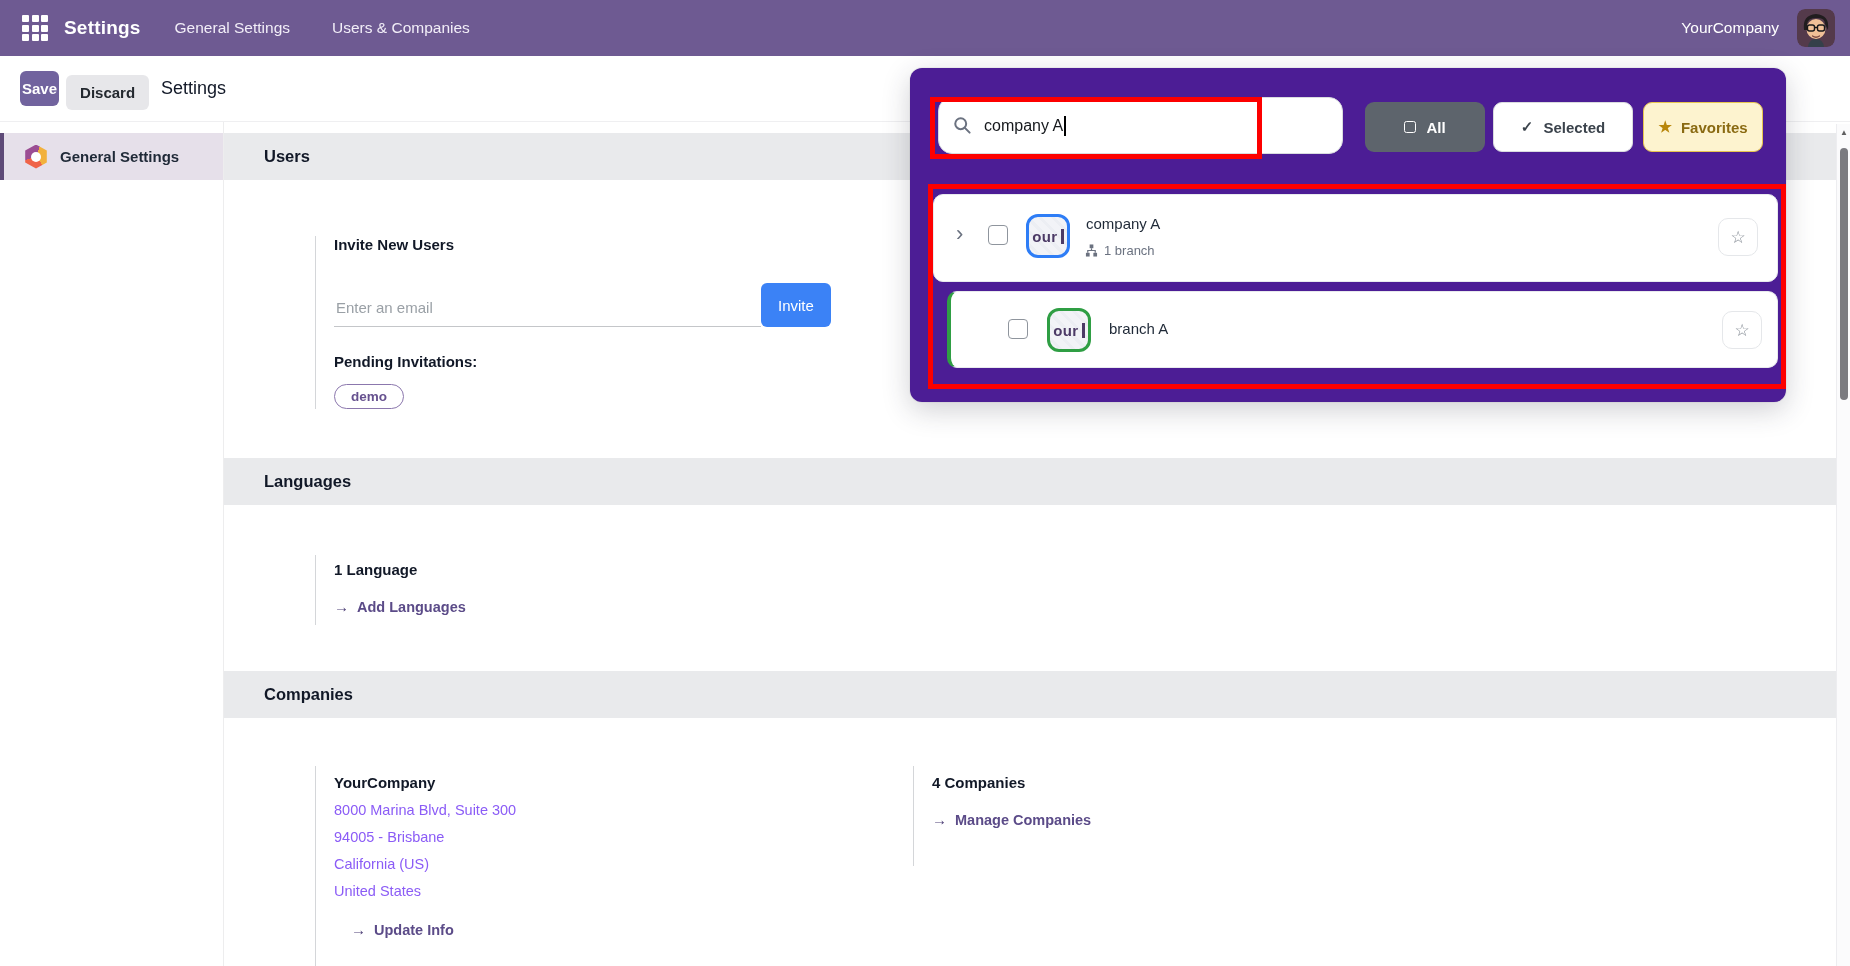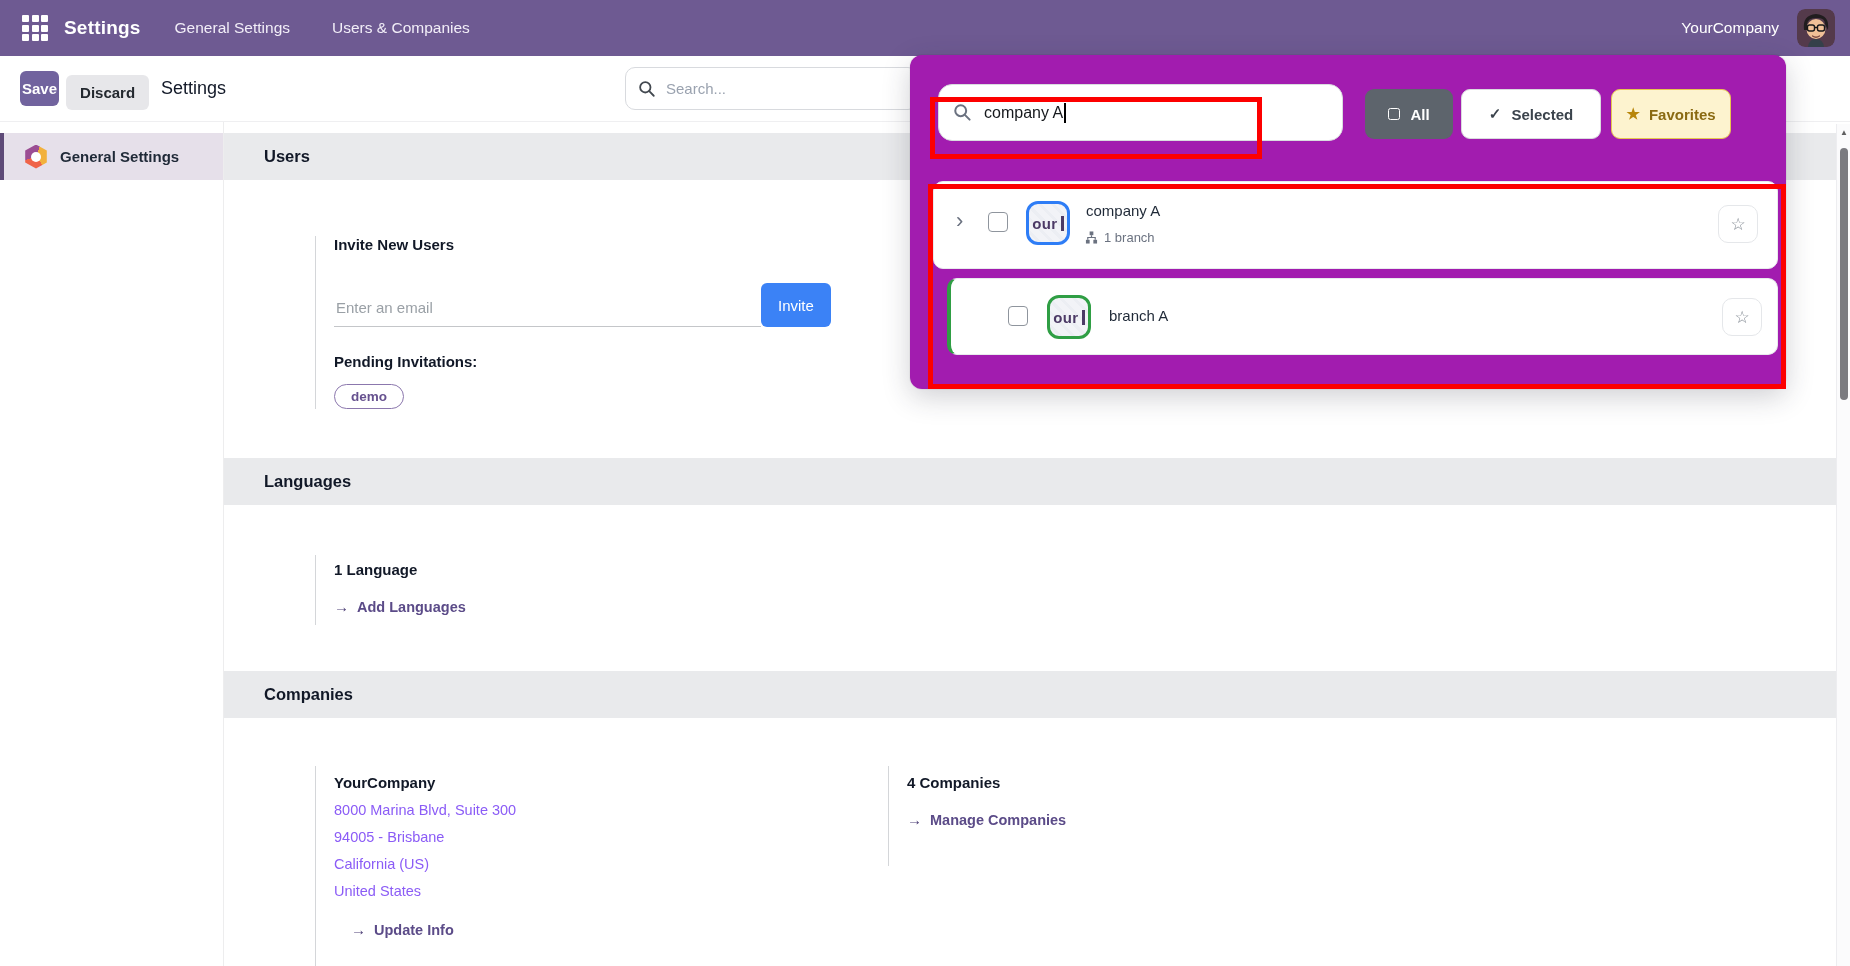--- a/index.html
+++ b/index.html
@@ -51,30 +51,30 @@
   .lang-pane { margin-left:91px; border-left:1px solid #d4d6d9; padding:6px 0 10px 18px; }
   .count-label { font-size:15px; font-weight:700; color:#111827; }
   .link-row { margin-top:20px; font-size:14.5px; font-weight:700; color:#5b4b88; cursor:pointer; display:flex; align-items:center; }
   .link-row .arrow { color:#4f4178; margin-right:8px; font-weight:400; font-size:15px; }
 
   .companies-content { height:249px; padding-top:48px; display:flex; }
   .comp-left { margin-left:91px; border-left:1px solid #d4d6d9; padding:8px 0 8px 18px; width:480px; }
   .comp-name { font-size:15px; font-weight:700; color:#111827; }
   .addr-line { font-size:14.5px; color:#8b5cf6; margin-top:11px; }
   .update-row { margin-top:22px; margin-left:17px; }
-  .comp-right { margin-left:93px; border-left:1px solid #d4d6d9; padding:8px 0 8px 18px; height:100px; }
-
-  
-  .dropdown { position:absolute; left:910px; top:55px; width:876px; height:334px; background:#a21caf; border-radius:12px; box-shadow:0 8px 28px rgba(40,40,60,.22), 0 0 0 1px rgba(0,0,0,.04); z-index:40; }
+  .comp-right { margin-left:118px; border-left:1px solid #d4d6d9; padding:8px 0 8px 18px; height:100px; }
+
+  
+  .dropdown { position:absolute; left:910px; top:68px; width:876px; height:334px; background:#4c1d95; border-radius:12px; box-shadow:0 8px 28px rgba(40,40,60,.22), 0 0 0 1px rgba(0,0,0,.04); z-index:40; }
   .dd-search { position:absolute; left:28px; top:29px; width:405px; height:57px; background:#fff; border:1px solid #d9dcdf; border-radius:14px; display:flex; align-items:center; padding:0 14px; cursor:text; }
   .dd-search-text { margin-left:12px; font-size:16px; color:#15181c; }
   .text-cursor { display:inline-block; width:2px; height:20px; background:#000; margin-left:1px; vertical-align:middle; }
   .dd-filters { position:absolute; left:455px; top:34px; display:flex; }
   .f-btn { height:50px; border-radius:9px; display:flex; align-items:center; justify-content:center; font-size:15px; font-weight:700; cursor:pointer; }
-  .f-all { width:88px; background:#5d646c; color:#fff; }
+  .f-all { width:120px; background:#5d646c; color:#fff; }
   .sq-icon { width:12px; height:12px; border:1.6px solid #fff; border-radius:2.5px; margin-right:10px; }
   .f-selected { width:140px; background:#fff; border:1px solid #d9dbde; color:#3b434c; margin-left:8px; }
   .f-selected .glyph { margin-right:10px; font-size:15px; }
   .f-favorites { width:120px; background:#fdf3cf; border:1px solid #e7c54f; color:#8a6a12; margin-left:10px; }
   .f-favorites .glyph { margin-right:9px; color:#b8860b; font-size:15px; }
 
   .row-card { position:absolute; background:#fff; border:1px solid #e8eaed; border-radius:10px; cursor:pointer; }
   .card-company { left:23px; top:126px; width:845px; height:88px; }
   .card-branch { left:37px; top:223px; width:831px; height:77px; border-left:4px solid #2f9e44; }
   .chevron { position:absolute; left:22px; top:28px; font-size:22px; color:#6b7280; line-height:1; cursor:pointer; }
@@ -132,27 +132,20 @@
           <path d="M15.5 27 Q19 29.5 22.5 27" fill="none" stroke="#7c4a42" stroke-width="1.3" stroke-linecap="round"></path>
         </svg>
       </div>
     </div>
   </div>
 
   <div class="toolbar">
     <button class="btn-save">Save</button>
     <button class="btn-discard">Discard</button>
     <div class="breadcrumb-title">Settings</div>
-    <div class="toolbar-search">
-      <svg width="18" height="18" viewBox="0 0 16 16">
-        <circle cx="6.5" cy="6.5" r="4.6" fill="none" stroke="#42484f" stroke-width="1.6"></circle>
-        <line x1="10.2" y1="10.2" x2="14" y2="14" stroke="#42484f" stroke-width="1.6" stroke-linecap="round"></line>
-      </svg>
-      <input type="text" placeholder="Search..." style="">
-    </div>
   </div>
 
   <div class="body-row">
     <div class="sidebar">
       <div class="sidebar-item-active">
         <div class="hexagon">
             <i></i>
           </div>
         <div class="sidebar-label">General Settings</div>
       </div>

